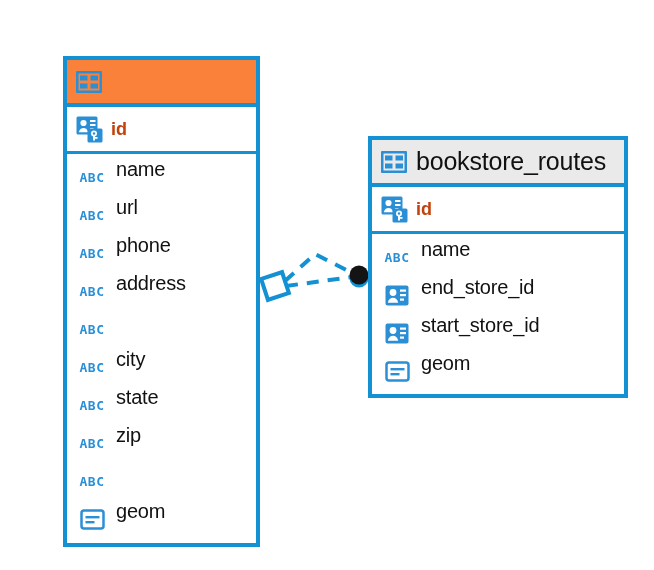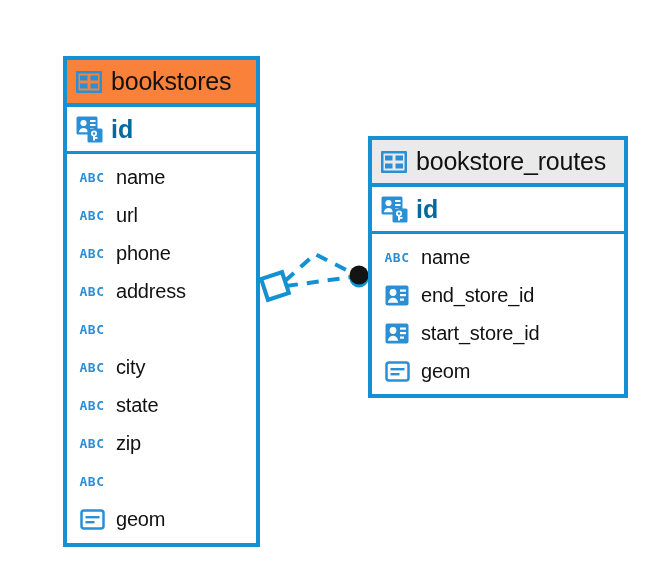--- a/index.html
+++ b/index.html
@@ -49,34 +49,33 @@
   .pk-row {
     display: flex;
     align-items: center;
     box-sizing: border-box;
     height: 47px;
     padding-left: 9px;
     border-bottom: 3px solid #1491d2;
     background: #ffffff;
   }
   .pk-label {
-    font-size: 25px;
+    font-size: 18px;
     font-weight: bold;
-    color: #0369a1;
+    color: #c2410c;
     margin-left: 8px;
     white-space: nowrap;
   }
 
   .field-list {
     padding-top: 4px;
     padding-bottom: 4px;
   }
   .field-row {
     display: flex;
-    align-items: center;
     height: 38px;
     padding-left: 10px;
   }
   .field-label {
     font-size: 20px;
     color: #111111;
     margin-left: 9px;
     white-space: nowrap;
     letter-spacing: -0.2px;
   }
@@ -134,21 +133,20 @@
     <div class="entity-header accent">
       <span class="icon">
         <svg width="26" height="22" viewBox="0 0 26 22">
           <rect x="1" y="1" width="24" height="20" rx="2" fill="none" stroke="#2b8fd6" stroke-width="3"></rect>
           <rect x="4" y="4.5" width="7.5" height="5" fill="#2b8fd6"></rect>
           <rect x="14.5" y="4.5" width="7.5" height="5" fill="#2b8fd6"></rect>
           <rect x="4" y="12.5" width="7.5" height="5" fill="#2b8fd6"></rect>
           <rect x="14.5" y="12.5" width="7.5" height="5" fill="#2b8fd6"></rect>
         </svg>
       </span>
-      <span class="entity-title">bookstores</span>
     </div>
 
     <div class="pk-row">
       <span class="icon">
         <svg width="27" height="27" viewBox="0 0 27 27">
           <rect x="0.5" y="0.5" width="21" height="18" rx="1.5" fill="#2b8fd6"></rect>
           <circle cx="7.5" cy="7" r="3.1" fill="#ffffff"></circle>
           <path d="M2.8 16.3c0.5-3 2.5-4.4 4.7-4.4s4.2 1.4 4.7 4.4z" fill="#ffffff"></path>
           <rect x="14" y="4" width="5.5" height="2" fill="#ffffff"></rect>
           <rect x="14" y="8" width="5.5" height="2" fill="#ffffff"></rect>

